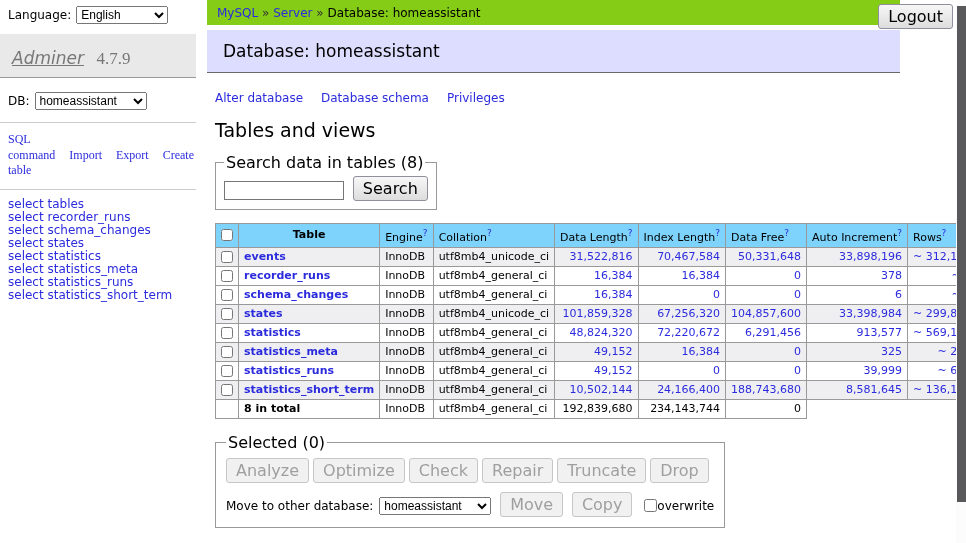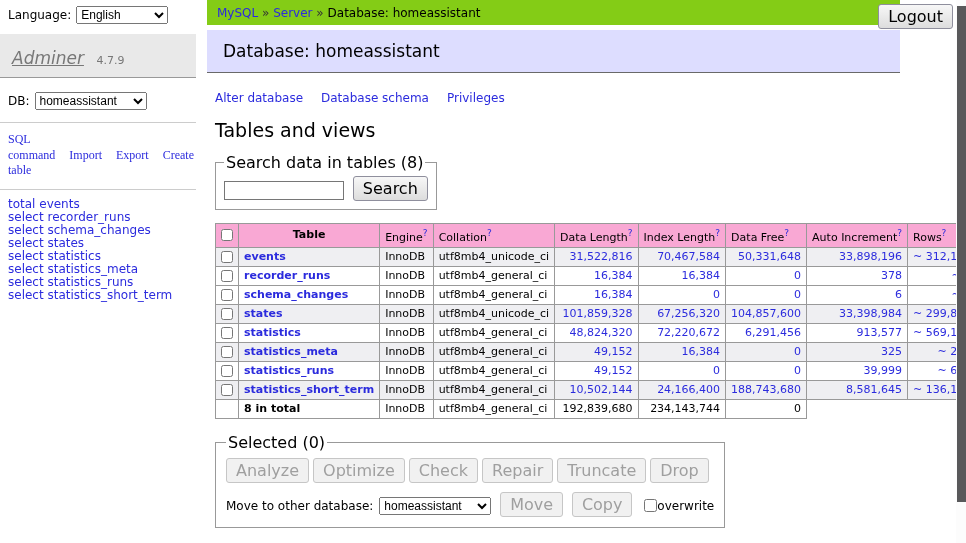--- a/index.html
+++ b/index.html
@@ -15,21 +15,21 @@
 
   
   .left-col { position: absolute; left: 0; top: 0; width: 196px; }
   .lang-row { padding: 6px 0 6px 8px; white-space: nowrap; }
   .lang-row select { width: 92px; margin-left: 5px; font-size: 12px; }
   h1.app-title {
     margin-top: 4px; background: #e9e9e9; border-bottom: 1px solid #999;
     padding: 8px 12px 7px; font-weight: 400; color: #777;
   }
   h1.app-title .name { font-style: italic; font-size: 17px; text-decoration: underline; }
-  h1.app-title .ver { font-size: 11px; margin-left: 5px; }
+  h1.app-title .ver { font-size: 17px; margin-left: 5px; font-family: Liberation Serif, serif; }
   .db-row { padding: 14px 8px 12px; border-bottom: 1px solid #ccc; white-space: nowrap; }
   .db-row select { width: 112px; margin-left: 5px; font-size: 12px; }
   .sidebar-actions { padding: 9px 8px 10px; border-bottom: 1px solid #ccc; line-height: 1.3; }
   .sidebar-actions a { margin-right: 14px; font-family: Liberation Serif, serif; }
   .sidebar-tables { padding: 8px 8px; }
   .sidebar-tables a { display: block; line-height: 13px; margin-bottom: 0; }
 
   
   .main-col { position: absolute; left: 207px; top: 0; width: 693px; }
   .breadcrumb { background: #84cc16; height: 25px; padding: 6px 10px; white-space: nowrap; }
@@ -56,21 +56,21 @@
     border: 1px solid #8f8f9d; border-radius: 3px; cursor: pointer;
   }
   button:disabled { color: #9f9f9f; background: #f1f1f1; border-color: #c6c6c6; cursor: default; }
   .logout-btn { position: absolute; right: 13px; top: 4px; margin: 0; }
 
   
   table.tables { border-collapse: collapse; margin-top: 13px; font-size: 11px; }
   table.tables th, table.tables td {
     border: 1px solid #999; padding: 2px 5px; white-space: nowrap; line-height: 14px;
   }
-  table.tables thead th, table.tables thead td { background: #f9a8d4; font-weight: 400; text-align: left; }
+  table.tables thead th, table.tables thead td { background: #7dd3fc; font-weight: 400; text-align: left; }
   table.tables thead th.tcol { font-weight: 700; text-align: center; min-width: 112px; }
   table.tables sup a { font-size: 9px; }
   table.tables .chk { text-align: center; width: 22px; }
   table.tables input[type="checkbox"] { width: 12px; height: 12px; vertical-align: middle; }
   table.tables th.tname { text-align: left; font-weight: 700; background: transparent; }
   table.tables td.num { text-align: right; color: #2b2bdd; }
   table.tables td.num a { color: #2b2bdd; }
   tbody tr:nth-child(1), tbody tr:nth-child(4),
   tbody tr:nth-child(6), tbody tr:nth-child(8) { background: #efeff2; }
   tr.total-row { background: #fff !important; }
@@ -103,21 +103,21 @@
     <span class="ver">4.7.9</span>
   </h1>
 
   <div class="db-row">
     <span>DB:</span><select><option>homeassistant</option></select>
   </div>
 
   <div class="sidebar-actions"><a href="#">SQL command</a><a href="#">Import</a><a href="#">Export</a><a href="#">Create table</a></div>
 
   <div class="sidebar-tables">
-      <a href="#">total events</a>
+      <a href="#">select tables</a>
       <a href="#">select recorder_runs</a>
       <a href="#">select schema_changes</a>
       <a href="#">select states</a>
       <a href="#">select statistics</a>
       <a href="#">select statistics_meta</a>
       <a href="#">select statistics_runs</a>
       <a href="#">select statistics_short_term</a>
     </div>
 </div>
 

